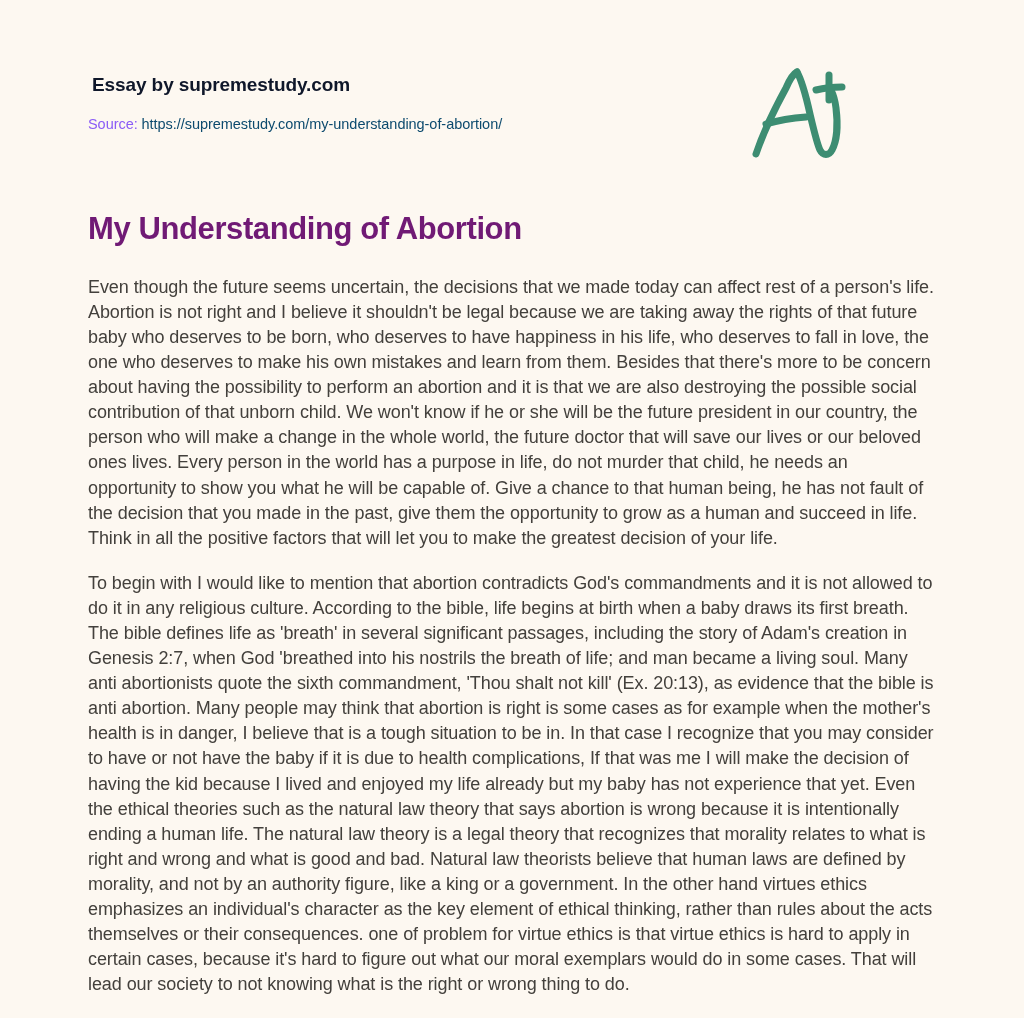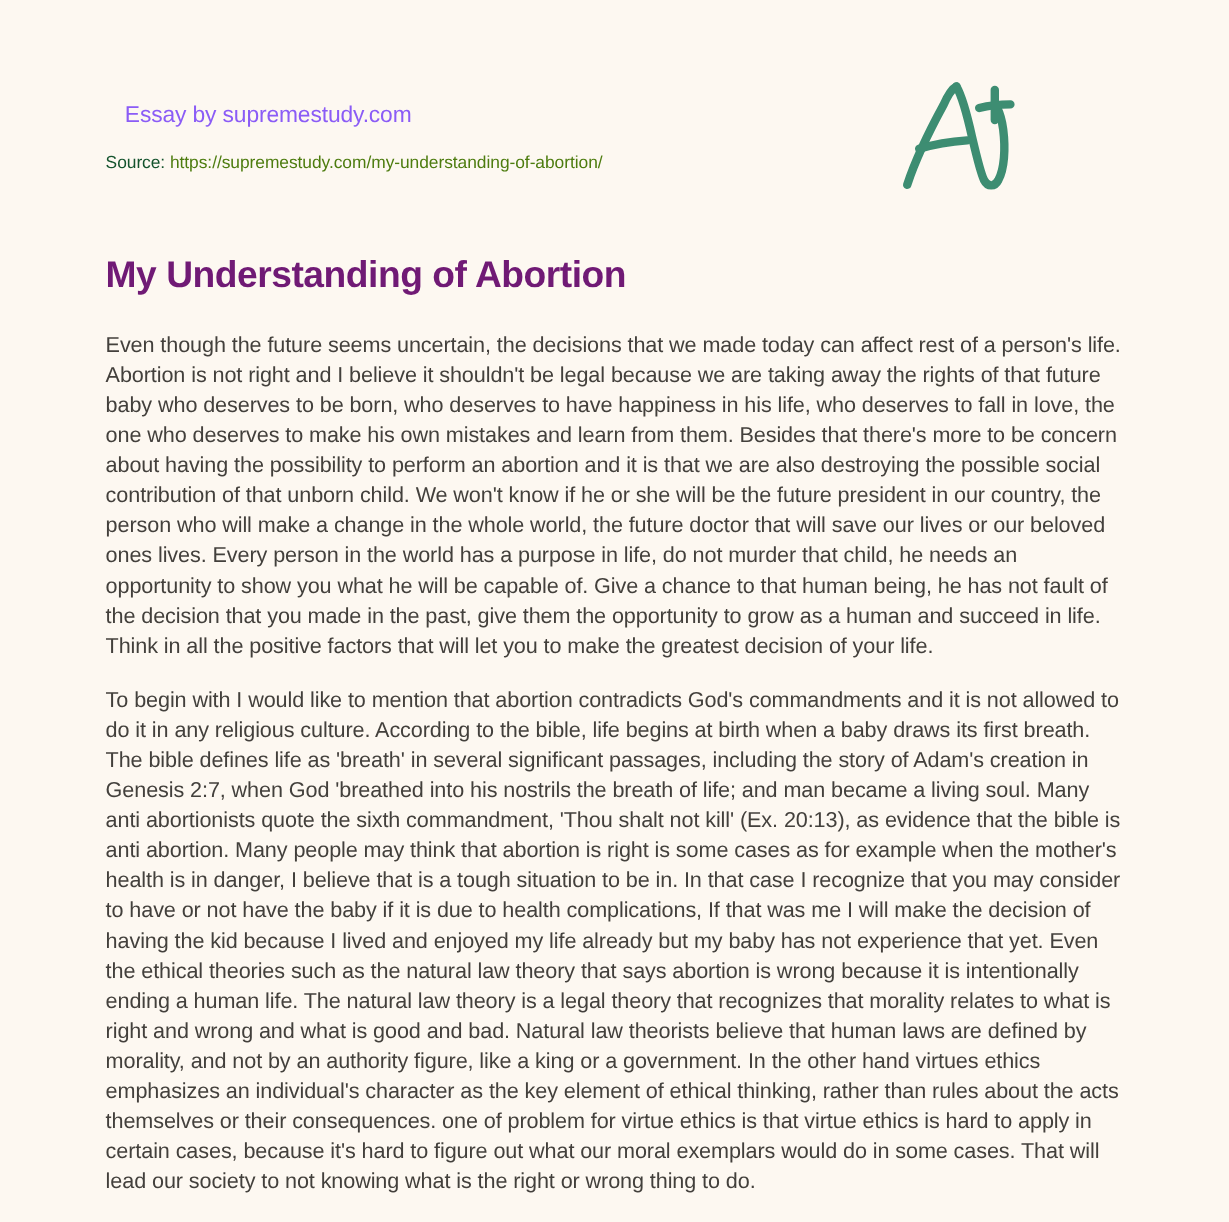--- a/index.html
+++ b/index.html
@@ -23,37 +23,37 @@
 
   
   .header {
     position: relative;
     padding-top: 70px;
     height: 110px;
     box-sizing: border-box;
   }
   .byline {
     font-size: 19px;
-    font-weight: normal;
-    color: #8b5cf6;
+    font-weight: bold;
+    color: #0f172a;
     letter-spacing: -0.1px;
     line-height: 1.2;
-    margin: 16px;
+    margin: 4px;
   }
   .source-line {
     margin-top: 19px;
     font-size: 14.5px;
     line-height: 1.2;
     letter-spacing: -0.05px;
   }
   .source-label {
-    color: #14532d;
+    color: #8b5cf6;
   }
   .source-url {
-    color: #4d7c0f;
+    color: #0c4a6e;
     text-decoration: none;
   }
 
   
   .logo {
     position: absolute;
     top: 62px;
     right: 88px;
     width: 104px;
     height: 104px;

